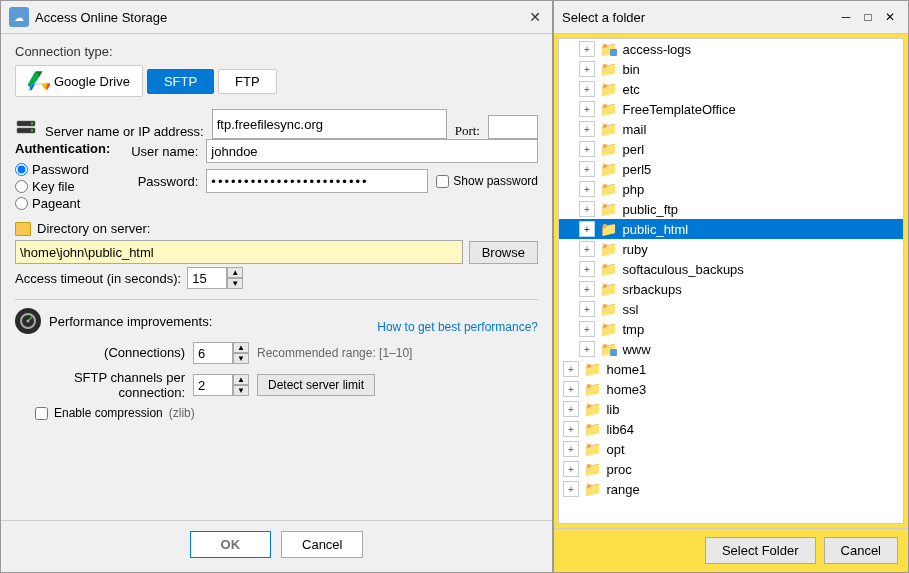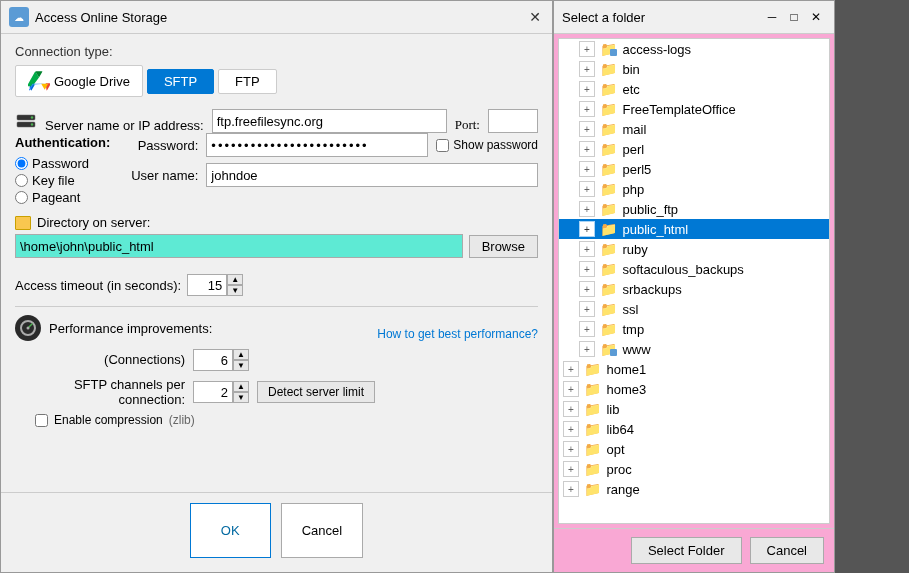--- a/index.html
+++ b/index.html
@@ -46,72 +46,72 @@
       padding: 4px 16px; border: 1px solid #0078d4; background: #0078d4; color: white;
       cursor: pointer; border-radius: 2px;
     }
     .ftp-btn {
       padding: 4px 16px; border: 1px solid #ccc; background: white;
       cursor: pointer; border-radius: 2px;
     }
 
     .server-row { display: flex; align-items: flex-end; gap: 8px; }
     .server-label { white-space: nowrap; }
-    .server-input { flex: 1; height: 24px; padding: 2px 4px; border: 1px solid #aaa; background: white; }
+    .server-input { flex: 1; height: 30px; padding: 2px 4px; border: 1px solid #aaa; background: white; }
     .port-label { white-space: nowrap; font-family: Liberation Serif, serif; }
     .port-input { width: 50px; height: 24px; padding: 2px 4px; border: 1px solid #aaa; background: white; }
 
     .auth-section { display: flex; gap: 8px; margin-bottom: 10px; }
     .auth-left { display: flex; flex-direction: column; gap: 2px; padding-top: 2px; }
     .auth-label { font-weight: bold; margin-bottom: 4px; }
     .radio-row { display: flex; align-items: center; gap: 4px; white-space: nowrap; }
     .auth-right { flex: 1; display: flex; flex-direction: column; gap: 6px; }
     .field-row { display: flex; align-items: center; gap: 8px; }
     .field-label { width: 80px; text-align: right; white-space: nowrap; }
     .field-input { flex: 1; height: 24px; padding: 2px 4px; border: 1px solid #aaa; background: white; }
     .show-pw-row { display: flex; align-items: center; gap: 4px; }
     .pw-input { flex: 1; height: 24px; padding: 2px 4px; border: 1px solid #aaa; background: white; font-size: 13px; letter-spacing: 2px; }
     .show-pw-label { white-space: nowrap; font-size: 12px; }
 
-    .dir-section { margin-bottom: 16px; }
+    .dir-section { margin-bottom: 3px; }
     .dir-header { display: flex; align-items: center; gap: 6px; margin-bottom: 4px; }
     .dir-row { display: flex; gap: 6px; align-items: center; }
-    .dir-input { flex: 1; height: 24px; padding: 2px 4px; border: 1px solid #aaa; background: #5eead4; }
+    .dir-input { flex: 1; height: 24px; padding: 2px 4px; border: 1px solid #aaa; background: #fef9c3; }
     .browse-btn { padding: 3px 12px; border: 1px solid #aaa; background: #e8e8e8; cursor: pointer; }
 
     .timeout-row { display: flex; align-items: center; gap: 6px; margin-bottom: 10px; }
     .spinner-wrap { display: flex; align-items: center; }
-    .spinner-input { width: 40px; height: 22px; padding: 2px 4px; border: 1px solid #aaa; background: white; text-align: right; }
+    .spinner-input { width: 40px; height: 22px; padding: 2px 4px; border: 1px solid #aaa; background: white; text-align: left; }
     .spinner-btns { display: flex; flex-direction: column; }
     .spin-btn { width: 16px; height: 11px; border: 1px solid #aaa; background: #e8e8e8; cursor: pointer; display: flex; align-items: center; justify-content: center; font-size: 8px; line-height: 1; }
 
     .perf-section { border-top: 1px solid #ccc; padding-top: 8px; margin-bottom: 6px; }
     .perf-header { display: flex; align-items: flex-end; gap: 8px; justify-content: space-between; margin-bottom: 8px; }
     .perf-link { color: #0078d4; text-decoration: none; font-size: 12px; }
 
     .perf-row { display: flex; align-items: center; gap: 8px; margin-bottom: 6px; }
     .perf-recommended { color: #666; font-size: 12px; }
 
     .compress-row { display: flex; align-items: center; gap: 6px; margin-left: 20px; margin-top: 4px; }
     .compress-label { font-size: 12px; }
     .compress-extra { color: #666; font-size: 12px; }
 
     .dialog-footer {
       display: flex; justify-content: center; gap: 10px;
       padding: 10px 14px 14px;
       border-top: 1px solid #ccc;
     }
-    .ok-btn { padding: 19px 30px; border: 1px solid #0078d4; background: white; color: #0369a1; cursor: pointer; }
+    .ok-btn { padding: 5px 30px; border: 1px solid #0078d4; background: white; color: #737373; cursor: pointer; font-weight: bold; }
     .cancel-btn { padding: 5px 20px; border: 1px solid #aaa; background: white; cursor: pointer; }
 
     
     .folder-dialog {
-      width: 282px;
+      width: 356px;
       height: 573px;
-      background: #f9a8d4;
+      background: #fde047;
       border: 1px solid #999;
       display: flex;
       flex-direction: column;
     }
     .folder-title-bar {
       background: #f0f0f0;
       padding: 6px 8px;
       display: flex;
       align-items: center;
       justify-content: space-between;
@@ -198,30 +198,30 @@
           <input type="radio" name="auth" style="">
           <label>Key file</label>
         </div>
         <div class="radio-row">
           <input type="radio" name="auth" style="">
           <label>Pageant</label>
         </div>
       </div>
       <div class="auth-right">
         <div class="field-row">
+          <label class="field-label">User name:</label>
+          <input class="field-input" type="text" value="johndoe" style="">
+        </div>
+        <div class="field-row">
           <label class="field-label">Password:</label>
           <input class="pw-input" type="password" value="passwordpasswordpassword" style="">
           <div class="show-pw-row">
             <input type="checkbox" style="">
             <label class="show-pw-label">Show password</label>
           </div>
-        </div>
-        <div class="field-row">
-          <label class="field-label">User name:</label>
-          <input class="field-input" type="text" value="johndoe" style="">
         </div>
       </div>
     </div>
 
     <div class="dir-section">
       <div class="dir-header">
         <div style="width:16px;height:14px;background:#f9c74f;border:1px solid #c9a000;border-radius:1px;display:inline-block;"></div>
         <span>Directory on server:</span>
       </div>
       <div class="dir-row">
@@ -260,20 +260,21 @@
         <div style="text-align:right;width:170px;font-size:12px;line-height:1.3;">
           <div>(Connections)</div>
         </div>
         <div class="spinner-wrap">
           <input class="spinner-input" type="text" value="6" style="">
           <div class="spinner-btns">
             <button class="spin-btn">▲</button>
             <button class="spin-btn">▼</button>
           </div>
         </div>
+        <span class="perf-recommended">Recommended range: [1–10]</span>
       </div>
 
       <div class="perf-row">
         <div style="text-align:right;width:170px;font-size:12px;">
           <span>SFTP channels per connection:</span>
         </div>
         <div class="spinner-wrap">
           <input class="spinner-input" type="text" value="2" style="">
           <div class="spinner-btns">
             <button class="spin-btn">▲</button>

